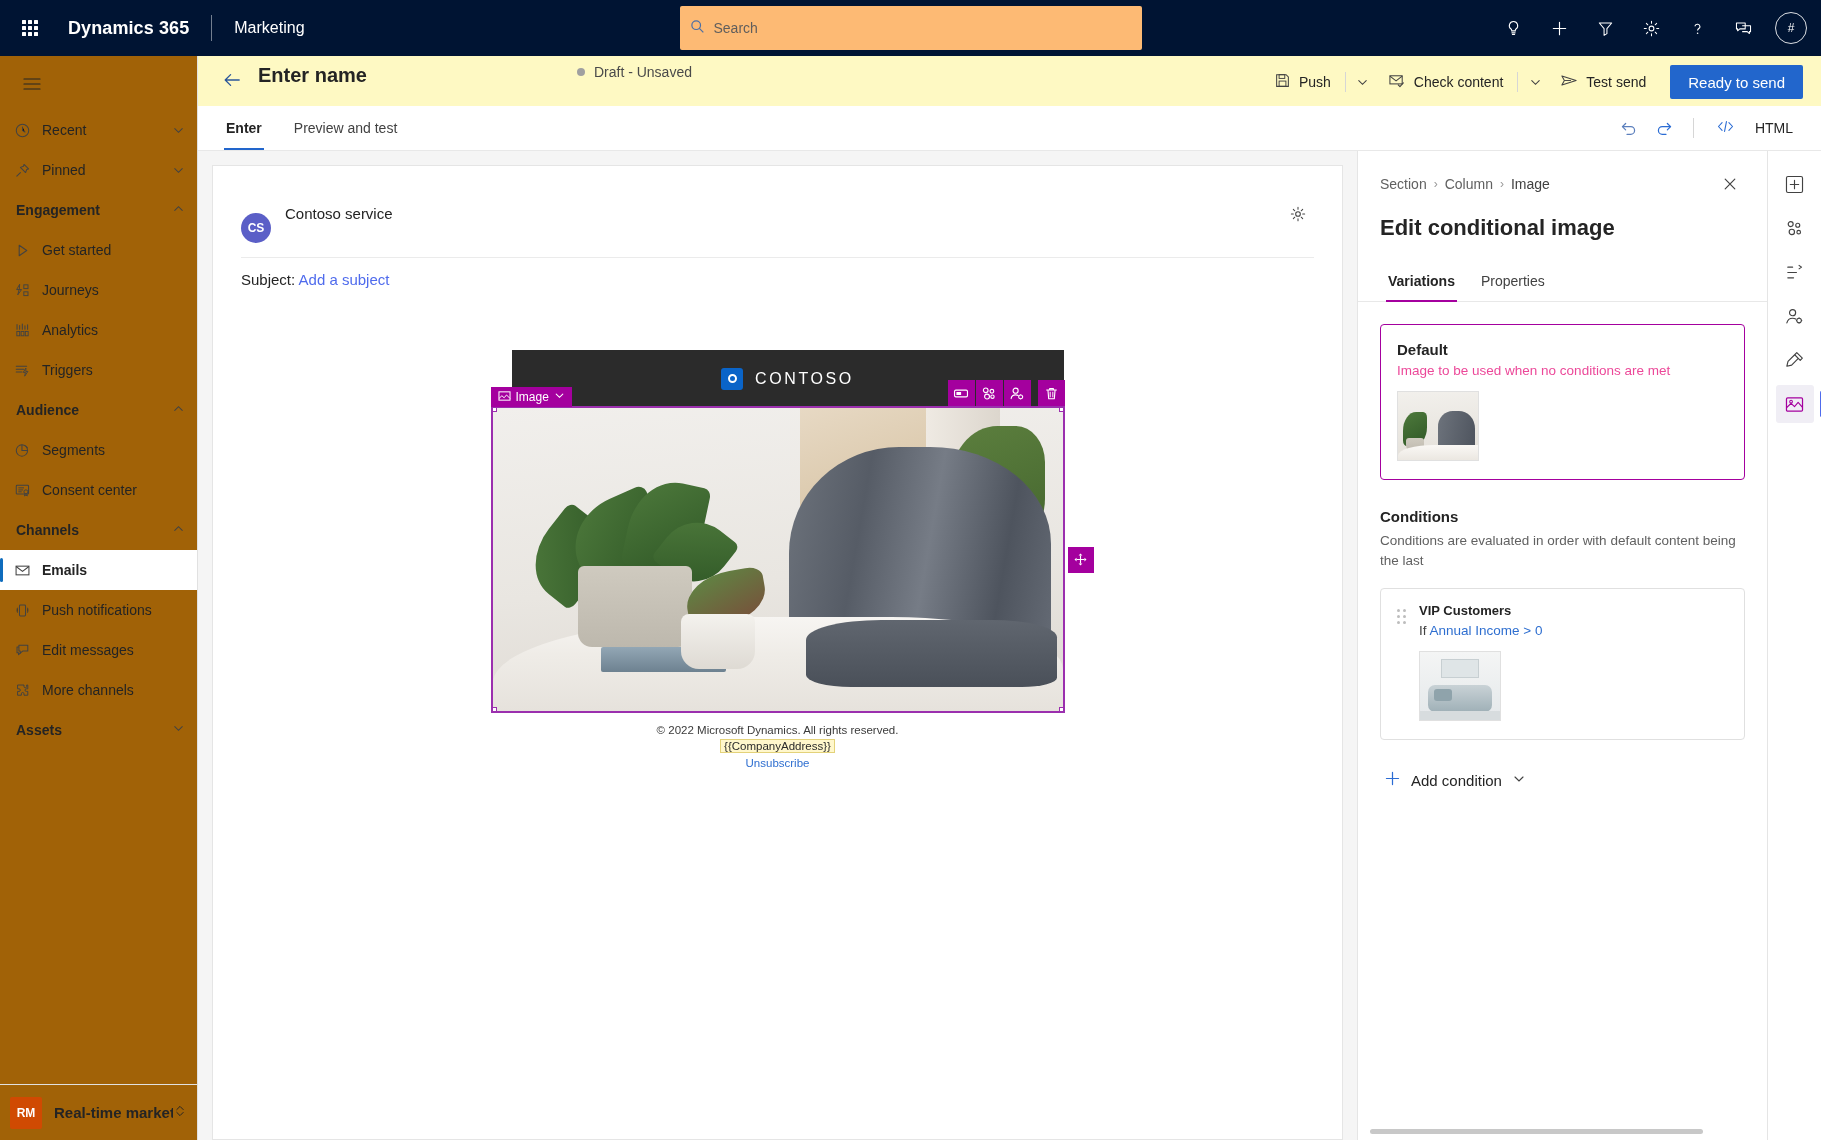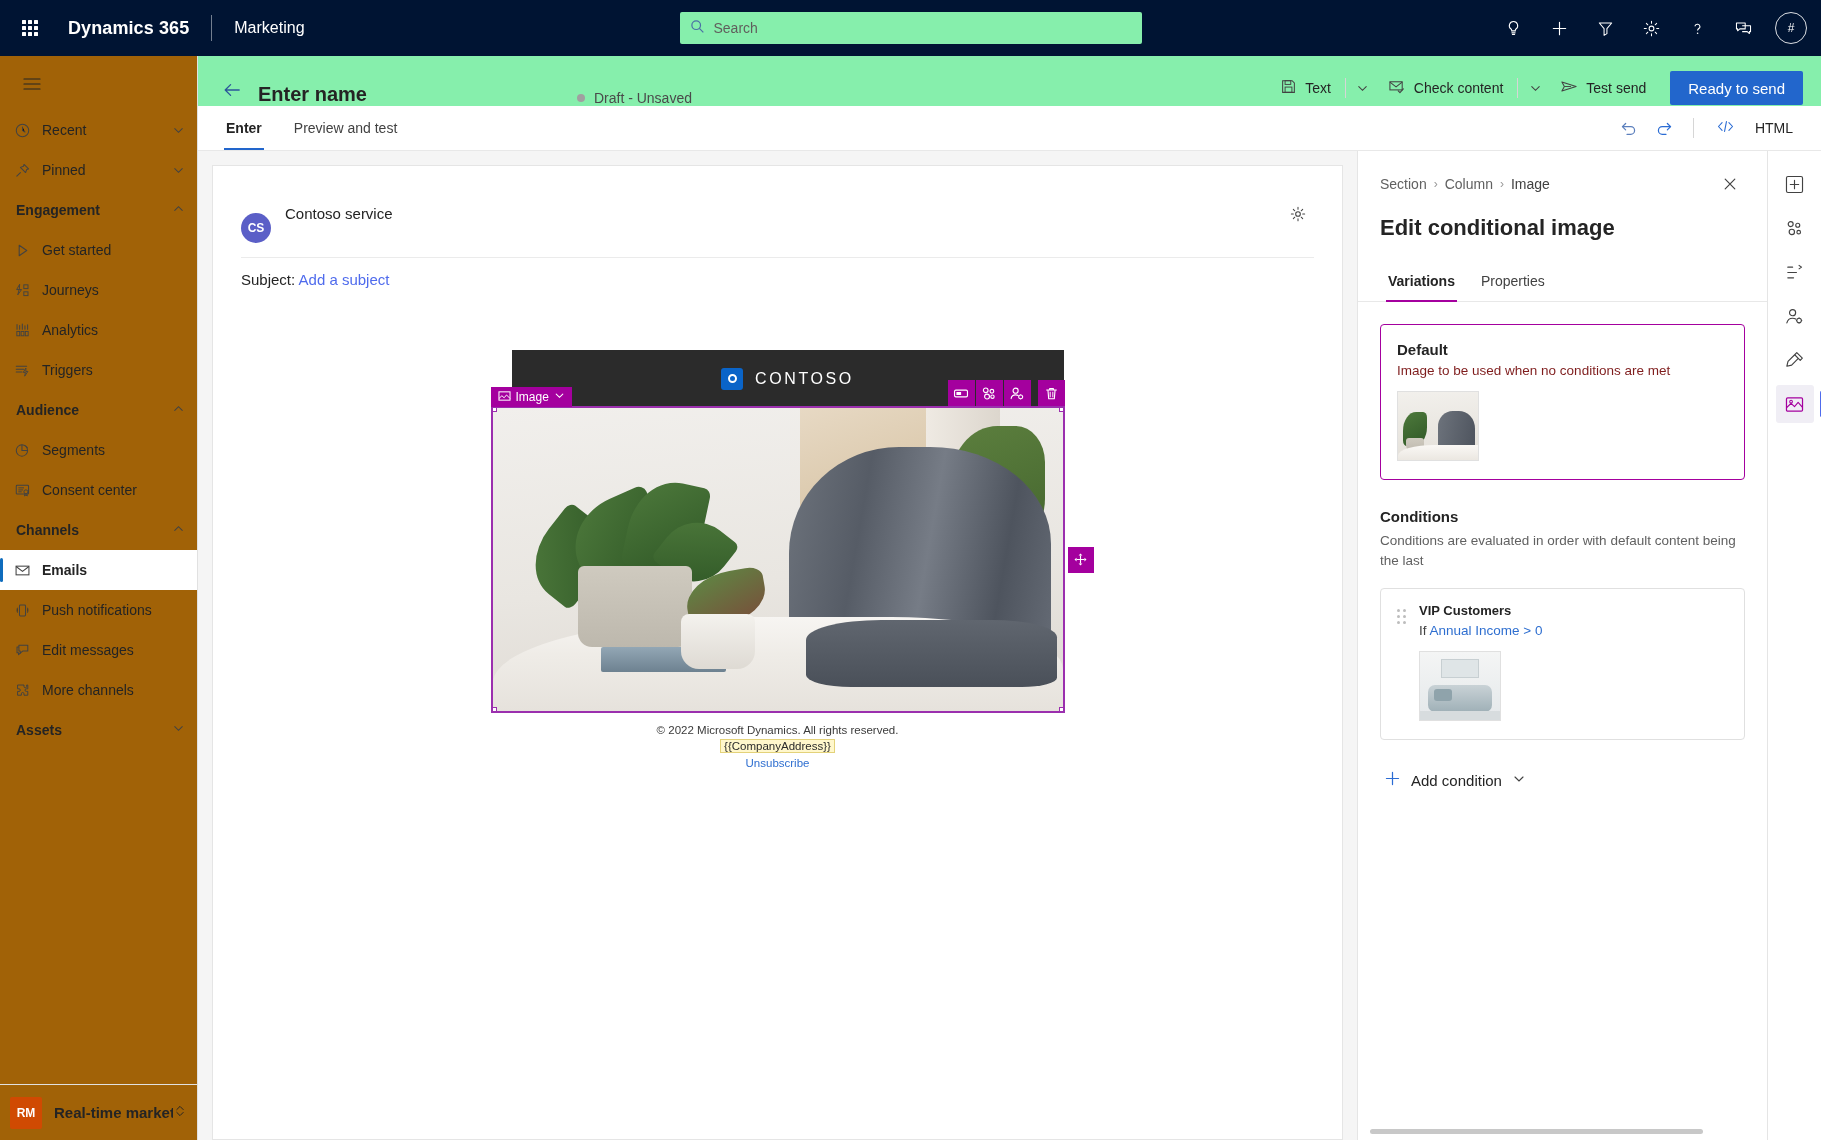--- a/index.html
+++ b/index.html
@@ -25,22 +25,22 @@
     cursor: pointer; border-radius: 2px;
   }
   .waffle-grid { display: grid; grid-template-columns: repeat(3, 4px); grid-template-rows: repeat(3, 4px); gap: 2px; }
   .waffle-grid i { display: block; width: 4px; height: 4px; background: #ffffff; border-radius: .5px; }
   .brand { font-size: 18px; font-weight: 700; margin-left: 14px; letter-spacing: .1px; white-space: nowrap; }
   .brand-div { width: 1px; height: 26px; background: rgba(255,255,255,.45); margin: 0 22px; }
   .appname { font-size: 16px; font-weight: 400; white-space: nowrap; }
 
   .search-wrap {
     position: absolute; left: 50%; transform: translateX(-50%);
-    width: 462px; height: 32px;
-    background: #86efac; border-radius: 2px;
+    width: 462px; height: 44px;
+    background: #fdba74; border-radius: 2px;
     display: flex; align-items: center; padding: 0 10px;
   }
   .search-wrap svg { flex: 0 0 auto; }
   .search-input {
     border: none; outline: none; background: transparent;
     font-family: "Liberation Sans", sans-serif; font-size: 14px;
     color: #323130; margin-left: 9px; width: 100%;
   }
   .search-input::placeholder { color: #605e5c; }
 
@@ -103,22 +103,22 @@
     width: 32px; height: 32px; background: #d04a02; color: #fff;
     display: flex; align-items: center; justify-content: center;
     font-size: 12px; font-weight: 700; border-radius: 2px; flex: 0 0 32px;
   }
   .rm-label { font-size: 15px; font-weight: 600; color: #242424; margin-left: 12px; flex: 1 1 auto; white-space: nowrap; overflow: hidden; }
 
   
   .main { flex: 1 1 auto; display: flex; flex-direction: column; min-width: 0; background: #ffffff; }
 
   .cmdbar {
-    height: 50px; flex: 0 0 50px; display: flex; align-items: flex-end;
-    padding: 0 18px 0 18px; background: #86efac;
+    height: 50px; flex: 0 0 50px; display: flex; align-items: flex-start;
+    padding: 8px 18px 0 18px; background: #fef9c3;
   }
   .back-btn { width: 32px; height: 32px; display: flex; align-items: center; justify-content: center; cursor: pointer; border-radius: 2px; }
   .rec-title { font-size: 20px; font-weight: 600; color: #242424; margin-left: 10px; white-space: nowrap; }
   .status-wrap { display: flex; align-items: center; margin-left: 210px; }
   .status-dot { width: 8px; height: 8px; border-radius: 50%; background: #a0a0a0; margin-right: 9px; }
   .status-text { font-size: 14px; color: #4a4a4a; white-space: nowrap; }
 
   .cmd-right { margin-left: auto; display: flex; align-items: center; gap: 2px; }
   .cmd-btn {
     height: 36px; display: flex; align-items: center; gap: 8px;
@@ -298,21 +298,21 @@
   .rp-tab { font-size: 14px; color: #424242; padding: 8px 8px 12px 8px; cursor: pointer; position: relative; }
   .rp-tab.active { font-weight: 600; color: #242424; }
   .rp-tab.active::after { content: ""; position: absolute; left: 6px; right: 6px; bottom: -1px; height: 2px; background: #a4009e; }
 
   .rp-scroll { flex: 1 1 auto; overflow: hidden; padding: 22px 22px 0 22px; }
 
   .default-card {
     border: 1.5px solid #a4009e; border-radius: 4px; padding: 16px 16px 18px 16px; cursor: pointer;
   }
   .card-title { font-size: 15px; font-weight: 600; color: #242424; }
-  .card-sub { font-size: 13.5px; color: #7f1d1d; margin-top: 5px; }
+  .card-sub { font-size: 13.5px; color: #ec4899; margin-top: 5px; }
   .thumb {
     margin-top: 13px; width: 82px; height: 70px; border: 1px solid #e0e0e0; background: #f3f1ee;
     position: relative; overflow: hidden;
   }
   .thumb .wall2 { position: absolute; inset: 0; background: linear-gradient(175deg,#f2f0ec,#e3dfd8); }
   .thumb .chair2 { position: absolute; right: 4%; bottom: 14%; width: 46%; height: 58%;
     background: linear-gradient(100deg,#6d737c,#4e545e); border-radius: 40% 44% 12% 14%; }
   .thumb .plant2 { position: absolute; left: 6%; bottom: 20%; width: 30%; height: 50%;
     background: linear-gradient(150deg,#4e7a3c,#2f5726); border-radius: 55% 16% 55% 16%; }
   .thumb .pot2 { position: absolute; left: 10%; bottom: 12%; width: 22%; height: 20%;
@@ -651,21 +651,21 @@
 
         <div class="cmd-right">
           <button class="cmd-btn">
             <span>
               <svg width="17" height="17" viewBox="0 0 18 18">
                   <path d="M2.8 2.8h10l2.4 2.4v10H2.8z" fill="none" stroke="#424242" stroke-width="1.1"></path>
                   <rect x="5.4" y="2.8" width="6" height="4" fill="none" stroke="#424242" stroke-width="1"></rect>
                   <rect x="5.4" y="9.6" width="7.2" height="5.6" fill="none" stroke="#424242" stroke-width="1"></rect>
                 </svg>
             </span>
-            <span>Text</span>
+            <span>Push</span>
           </button>
           <div class="cmd-vdiv"></div>
           <div class="cmd-split">
             <svg width="13" height="13" viewBox="0 0 14 14">
                 <path d="M3 5l4 4 4-4" fill="none" stroke="#424242" stroke-width="1.15" stroke-linecap="round"></path>
               </svg>
           </div>
 
           <button class="cmd-btn">
             <span>

